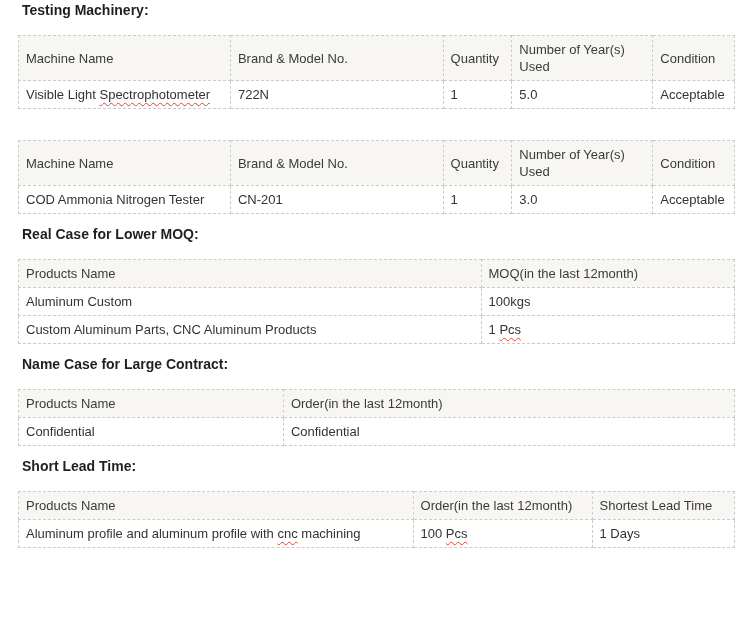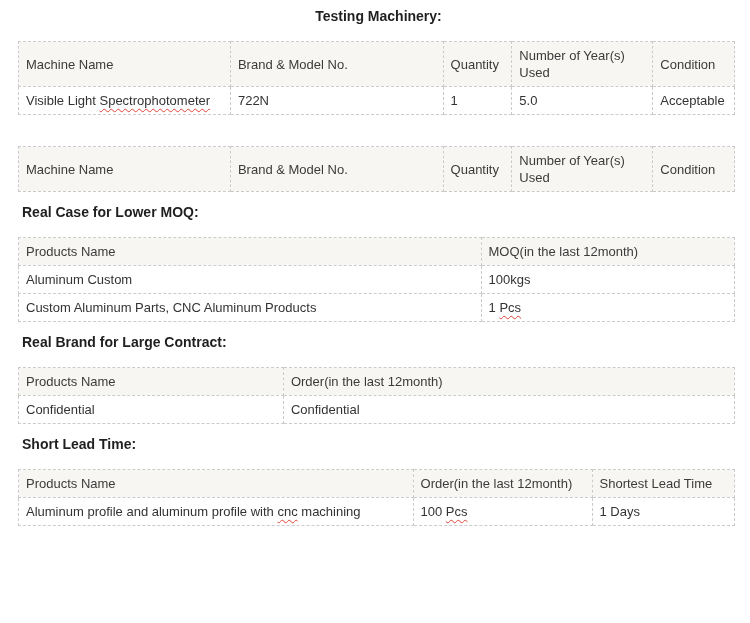--- a/index.html
+++ b/index.html
@@ -21,21 +21,21 @@
     padding: 2px 15px 26px 18px;
   }
   .sec-heading {
     margin: 12px 0 0 0;
     padding-left: 4px;
     font-size: 14px;
     font-weight: 700;
     color: #1f1f1f;
     line-height: 16px;
   }
-  .sec-heading.first { margin-top: 6px; text-align: center; }
+  .sec-heading.first { margin-top: 0; }
   table.tbl {
     width: 100%;
     border-collapse: collapse;
     table-layout: fixed;
     margin-top: 17px;
   }
   table.tbl.stacked { margin-top: 31px; }
   .tbl th, .tbl td {
     border: 1px dashed #cbcbcb;
     padding: 5px 7px;
@@ -112,20 +112,27 @@
     <thead>
       <tr>
         <th>Machine Name</th>
         <th>Brand &amp; Model No.</th>
         <th>Quantity</th>
         <th>Number of Year(s) Used</th>
         <th>Condition</th>
       </tr>
     </thead>
     <tbody>
+      <tr>
+        <td>COD Ammonia Nitrogen Tester</td>
+        <td>CN-201</td>
+        <td>1</td>
+        <td>3.0</td>
+        <td>Acceptable</td>
+      </tr>
     </tbody>
   </table>
 
   <h3 class="sec-heading">Real Case for Lower MOQ:</h3>
 
   <table class="tbl">
     <colgroup>
         <col class="q-c1">
         <col class="q-c2">
       </colgroup>
@@ -140,21 +147,21 @@
         <td>Aluminum Custom</td>
         <td>100kgs</td>
       </tr>
       <tr>
         <td>Custom Aluminum Parts, CNC Aluminum Products</td>
         <td><span>1 </span><span class="sp">Pcs</span></td>
       </tr>
     </tbody>
   </table>
 
-  <h3 class="sec-heading">Real Brand for Large Contract:</h3>
+  <h3 class="sec-heading">Name Case for Large Contract:</h3>
 
   <table class="tbl">
     <colgroup>
         <col class="k-c1">
         <col class="k-c2">
       </colgroup>
     <thead>
       <tr>
         <th>Products Name</th>
         <th>Order(in the last 12month)</th>

